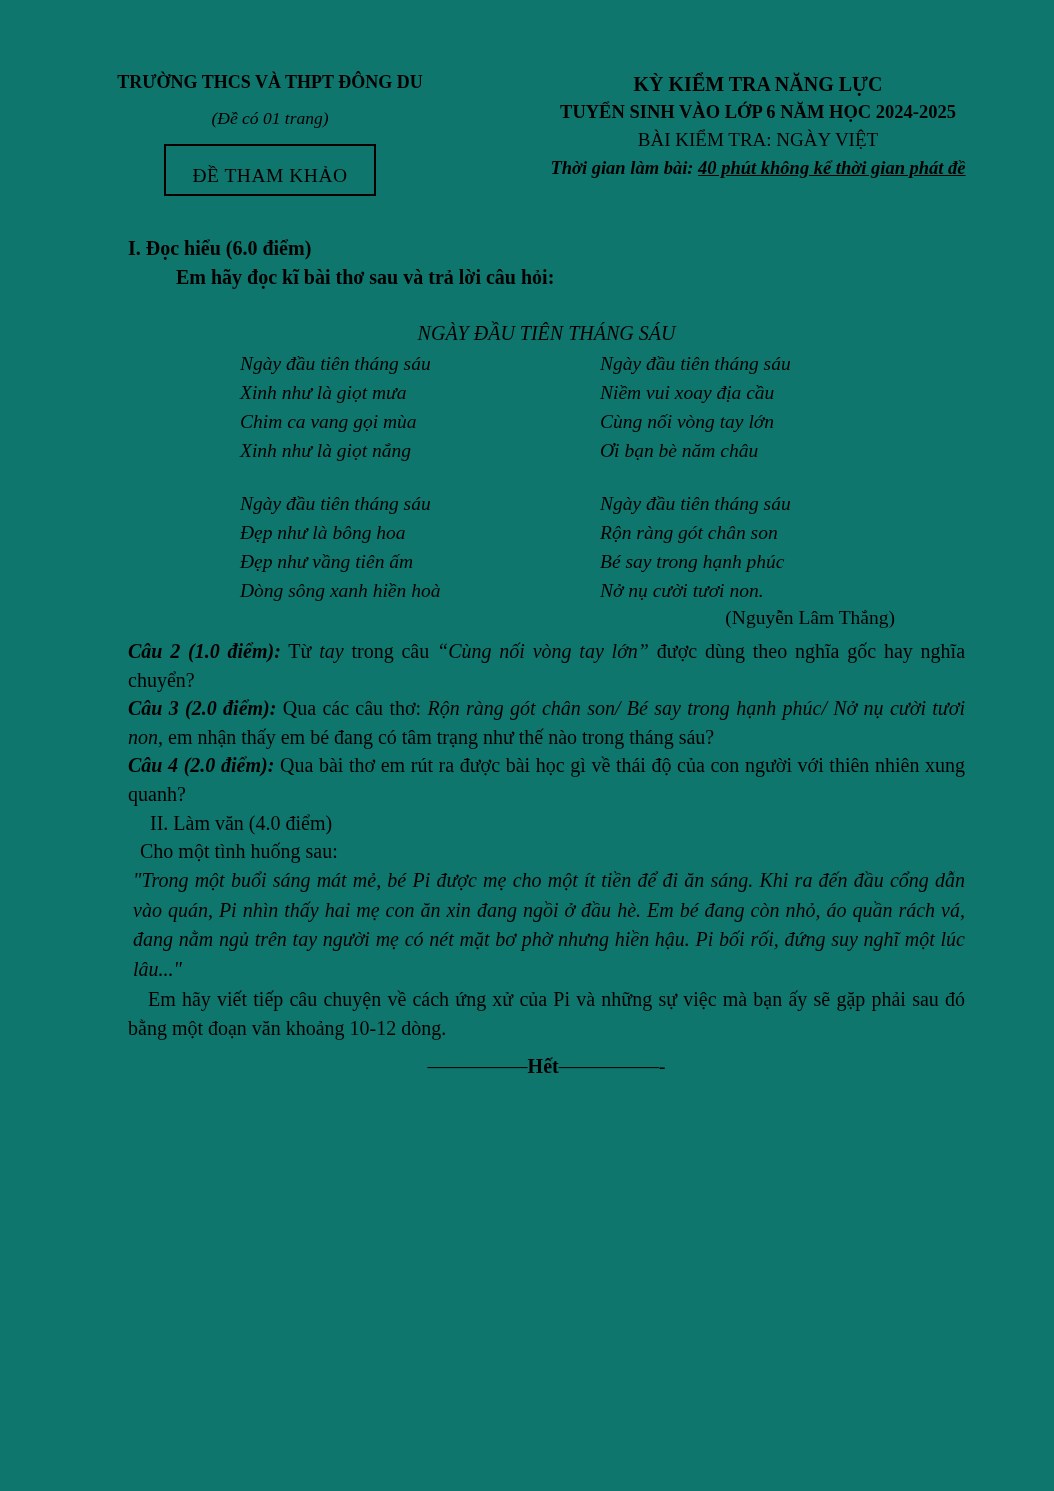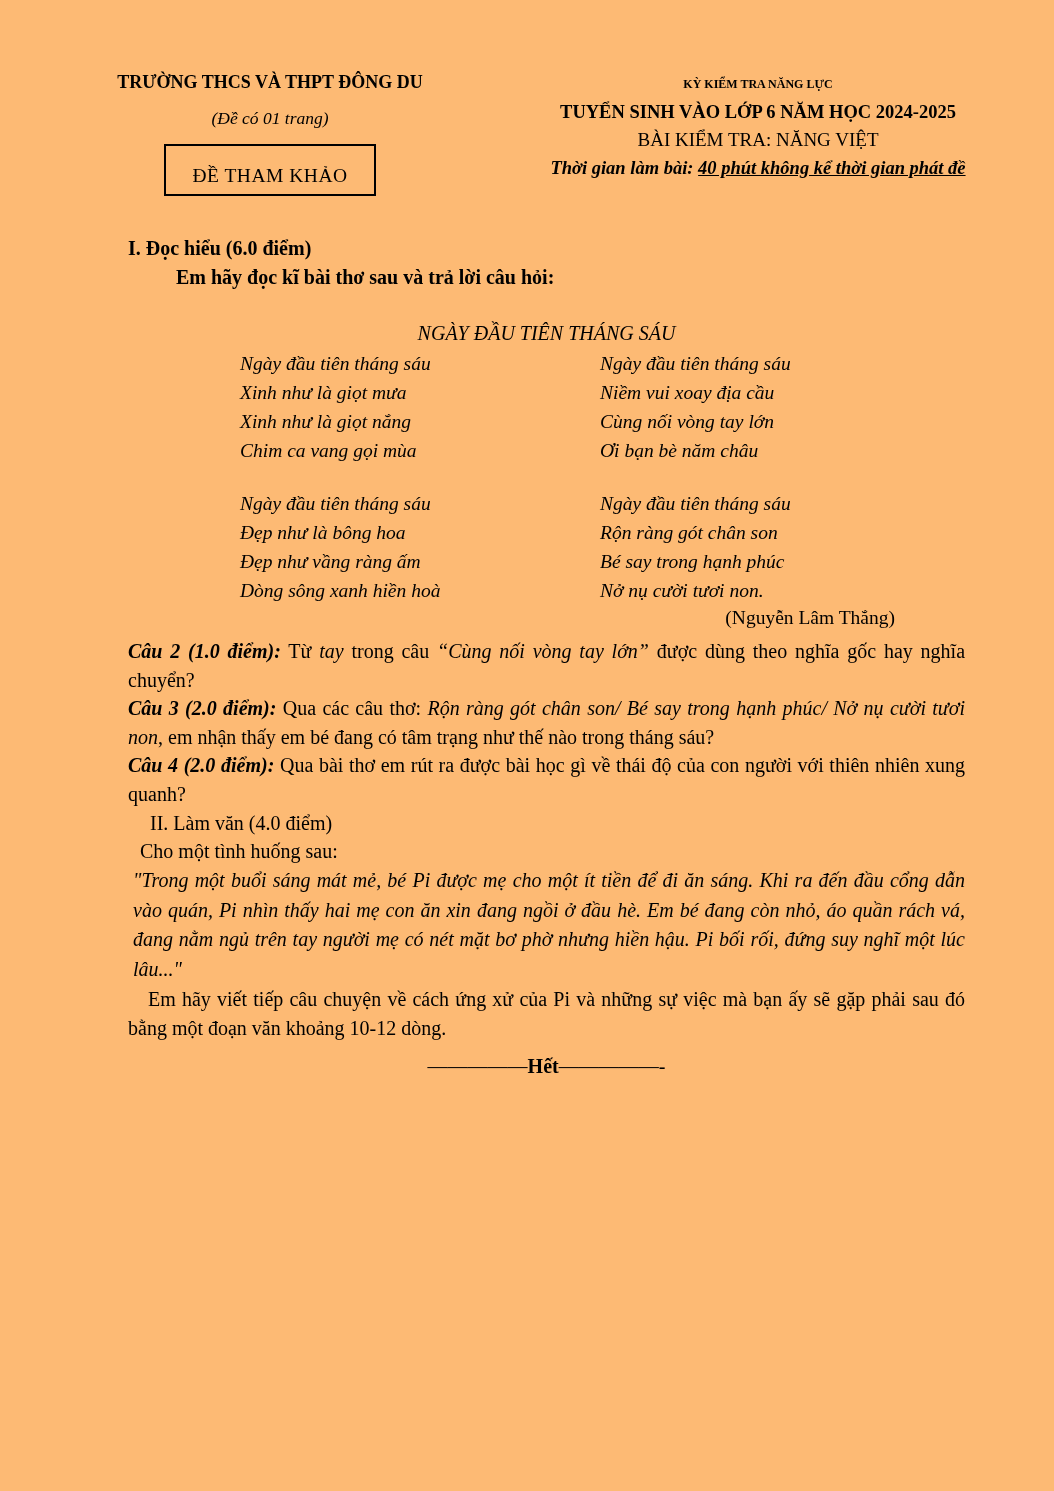--- a/index.html
+++ b/index.html
@@ -2,41 +2,41 @@
 <html><head>
 <meta charset="utf-8">
 <style>
   * { margin: 0; padding: 0; box-sizing: border-box; }
   html, body { background: #ffffff; }
   .page {
     position: relative;
     width: 1054px;
     height: 1491px;
     margin: 0 auto;
-    background: #fdba74;
+    background: #0f766e;
     color: #000000;
     font-family: "Liberation Serif", "DejaVu Serif", serif;
     overflow: hidden;
   }
   
   .header { display: flex; padding: 70px 20px 0 50px; }
   .h-left { width: 440px; text-align: center; }
   .school-name { font-weight: bold; font-size: 18px; line-height: 24px; }
   .page-note { font-style: italic; font-size: 17.5px; margin-top: 14px; }
   .ref-box {
     display: inline-block;
     border: 2px solid #000;
     padding: 19px 26px 7px 26px;
     margin-top: 15px;
     font-size: 19.5px;
     letter-spacing: 0.5px;
   }
   .h-right { flex: 1; text-align: center; padding-right: 8px; }
   .h-right > div { line-height: 28px; }
-  .exam-l1 { font-weight: bold; font-size: 12px; }
+  .exam-l1 { font-weight: bold; font-size: 20px; }
   .exam-l2 { font-weight: bold; font-size: 18.5px; }
   .exam-l3 { font-size: 19px; }
   .exam-l4 { font-weight: bold; font-style: italic; font-size: 18.5px; }
   .exam-l4 .u { text-decoration: underline; }
   
   .main { padding: 38px 89px 0 128px; font-size: 20px; }
   .sec-heading { font-weight: bold; line-height: 29px; }
   .instruction { font-weight: bold; line-height: 29px; margin-left: 48px; }
   .poem-title {
     text-align: center;
@@ -78,49 +78,49 @@
 
   <div class="header">
     <div class="h-left">
       <div class="school-name">TRƯỜNG THCS VÀ THPT ĐÔNG DU</div>
       <div class="page-note">(Đề có 01 trang)</div>
       <div class="ref-box">ĐỀ THAM KHẢO</div>
     </div>
     <div class="h-right">
       <div class="exam-l1">KỲ KIỂM TRA NĂNG LỰC</div>
       <div class="exam-l2">TUYỂN SINH VÀO LỚP 6 NĂM HỌC 2024-2025</div>
-      <div class="exam-l3">BÀI KIỂM TRA: NĂNG VIỆT</div>
+      <div class="exam-l3">BÀI KIỂM TRA: NGÀY VIỆT</div>
       <div class="exam-l4"><span>Thời gian làm bài: </span><span class="u">40 phút không kể thời gian phát đề</span></div>
     </div>
   </div>
 
   <div class="main">
 
     <div class="sec-heading">I. Đọc hiểu (6.0 điểm)</div>
     <div class="instruction">Em hãy đọc kĩ bài thơ sau và trả lời câu hỏi:</div>
 
     <div class="poem-title">NGÀY ĐẦU TIÊN THÁNG SÁU</div>
 
     <div class="poem-grid">
       <div class="stanza">
         <div>Ngày đầu tiên tháng sáu</div>
         <div>Xinh như là giọt mưa</div>
+        <div>Chim ca vang gọi mùa</div>
         <div>Xinh như là giọt nắng</div>
-        <div>Chim ca vang gọi mùa</div>
       </div>
       <div class="stanza">
         <div>Ngày đầu tiên tháng sáu</div>
         <div>Niềm vui xoay địa cầu</div>
         <div>Cùng nối vòng tay lớn</div>
         <div>Ơi bạn bè năm châu</div>
       </div>
       <div class="stanza">
         <div>Ngày đầu tiên tháng sáu</div>
         <div>Đẹp như là bông hoa</div>
-        <div>Đẹp như vầng ràng ấm</div>
+        <div>Đẹp như vầng tiên ấm</div>
         <div>Dòng sông xanh hiền hoà</div>
       </div>
       <div class="stanza">
         <div>Ngày đầu tiên tháng sáu</div>
         <div>Rộn ràng gót chân son</div>
         <div>Bé say trong hạnh phúc</div>
         <div>Nở nụ cười tươi non.</div>
       </div>
     </div>
 

